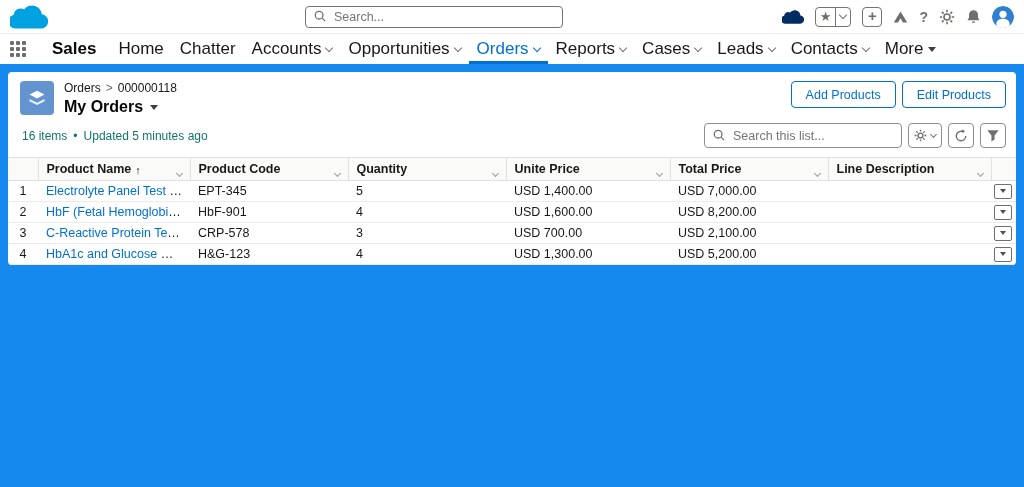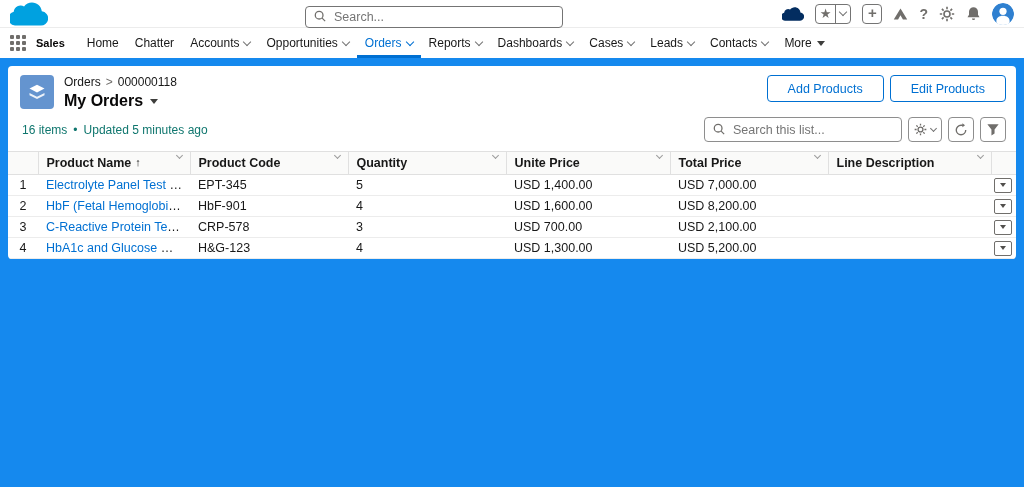--- a/index.html
+++ b/index.html
@@ -1,72 +1,72 @@
 <!DOCTYPE html>
 <html style="--brand-blue: #0070d2; --body-background: #1589ee; --entity-icon-color: #6494cf; --logo-blue: #00a1e0;"><head>
 <meta charset="utf-8">
 <style>
   * { box-sizing: border-box; }
   body { margin:0; font-family:"Liberation Sans", sans-serif; color:#181818; }
   .screen { width:1024px; height:487px; background:var(--body-background,#1589ee); display:flex; flex-direction:column; overflow:hidden; }
 
   
-  .global-header { height:28px; background:#fff; display:flex; align-items:center; padding:0 10px; position:relative; border-bottom:1px solid #ececec; flex:0 0 auto; }
+  .global-header { height:34px; background:#fff; display:flex; align-items:center; padding:0 10px; position:relative; border-bottom:1px solid #ececec; flex:0 0 auto; }
   .logo svg { display:block; }
   .gsearch { position:absolute; left:305px; top:6px; width:258px; height:22px; border:1px solid #747474; border-radius:4px; background:#fff; display:flex; align-items:center; padding:0 8px; }
   .gsearch input { border:0; outline:0; flex:1; margin-left:6px; font-size:12.5px; font-family:inherit; color:#181818; background:transparent; }
   .hdr-icons { margin-left:auto; display:flex; align-items:center; gap:11px; }
   .icon-plain { display:flex; align-items:center; justify-content:center; cursor:pointer; color:#706e6b; }
   .fav-group { display:flex; align-items:stretch; height:20px; border:1px solid #747474; border-radius:4px; overflow:hidden; background:#fff; }
   .fav-seg { display:flex; align-items:center; justify-content:center; padding:0 4px; cursor:pointer; }
   .fav-seg + .fav-seg { border-left:1px solid #747474; }
   .glyph { font-size:13px; line-height:1; color:#706e6b; }
   .plus-box { width:20px; height:20px; border:1px solid #747474; border-radius:4px; display:flex; align-items:center; justify-content:center; cursor:pointer; }
   .plus-box .glyph { font-size:15px; font-weight:700; margin-top:-2px; }
   .help-glyph { font-size:14px; font-weight:700; color:#706e6b; cursor:pointer; }
   .avatar { width:22px; height:22px; border-radius:50%; overflow:hidden; cursor:pointer; }
 
   
   .app-nav { height:30px; background:#fff; display:flex; align-items:stretch; padding-left:10px; flex:0 0 auto; white-space:nowrap; overflow:hidden; }
   .waffle { width:16px; height:16px; align-self:center; display:grid; grid-template-columns:repeat(3,4px); grid-template-rows:repeat(3,4px); gap:2px; cursor:pointer; }
   .waffle span { background:#706e6b; border-radius:1px; }
-  .app-name { font-size:11px; font-weight:700; color:#080707; margin:0 14px 0 10px; align-self:center; }
+  .app-name { font-size:17px; font-weight:700; color:#080707; margin:0 14px 0 26px; align-self:center; }
   .nav-items { display:flex; list-style:none; margin:0; padding:0; align-items:stretch; }
-  .nav-item { display:flex; align-items:center; gap:5px; padding:0 8px; font-size:12px; color:#181818; cursor:pointer; }
+  .nav-item { display:flex; align-items:center; gap:5px; padding:0 8px; font-size:17px; color:#181818; cursor:pointer; }
   .nav-item.active { color:var(--brand-blue,#0070d2); box-shadow:inset 0 -3px 0 var(--brand-blue,#0070d2); }
   .chev { display:inline-block; width:6px; height:6px; border-right:1.3px solid #747474; border-bottom:1.3px solid #747474; transform:rotate(45deg); margin-top:-3px; }
   .nav-item.active .chev { border-color:var(--brand-blue,#0070d2); }
   .tri { width:0; height:0; border-left:4px solid transparent; border-right:4px solid transparent; border-top:5px solid #3e3e3c; display:inline-block; }
 
   
   main { flex:1; padding:8px; }
   .card { background:#fff; border-radius:4px; overflow:hidden; }
   .page-head { display:flex; align-items:flex-start; padding:9px 10px 2px 12px; }
   .entity-icon { width:34px; height:34px; border-radius:4px; background:var(--entity-icon-color,#6494cf); display:flex; align-items:center; justify-content:center; margin-right:10px; flex:0 0 auto; }
   .titles { display:flex; flex-direction:column; gap:3px; }
   .crumb { font-size:12px; color:#181818; display:flex; gap:5px; align-items:center; }
   .crumb .sep { color:#706e6b; }
   .crumb a { color:#181818; text-decoration:none; cursor:pointer; }
   .title-row { display:flex; align-items:center; gap:7px; cursor:pointer; }
   .title { font-size:16px; font-weight:700; color:#080707; }
   .head-btns { margin-left:auto; display:flex; gap:6px; }
-  .btn-outline { background:#fff; color:var(--brand-blue,#0070d2); border:1px solid var(--brand-blue,#0070d2); border-radius:4px; height:27px; padding:0 20px; font-size:12.5px; font-family:inherit; display:flex; align-items:center; cursor:pointer; }
+  .btn-outline { background:#fff; color:var(--brand-blue,#0070d2); border:1px solid var(--brand-blue,#0070d2); border-radius:4px; height:27px; padding:0 14px; font-size:12.5px; font-family:inherit; display:flex; align-items:center; cursor:pointer; }
 
   .list-controls { display:flex; align-items:center; padding:5px 10px 9px 14px; }
   .meta { font-size:12px; color:#0f766e; display:flex; gap:6px; align-items:center; }
   .lc-right { margin-left:auto; display:flex; gap:6px; align-items:flex-end; }
   .list-search { width:198px; height:25px; border:1px solid #8e8e8e; border-radius:4px; background:#fff; display:flex; align-items:center; padding:0 8px; }
   .list-search input { border:0; outline:0; flex:1; margin-left:6px; font-size:12.5px; font-family:inherit; background:transparent; }
   .ctl-btn { height:25px; min-width:26px; border:1px solid #8e8e8e; border-radius:4px; background:#fff; display:flex; align-items:center; justify-content:center; gap:4px; padding:0 5px; cursor:pointer; }
 
   
   table { width:100%; border-collapse:collapse; table-layout:fixed; font-size:12.5px; }
   thead th { background:#fafaf9; border-top:1px solid #e0e0e0; border-bottom:1px solid #e0e0e0; font-weight:700; color:#181818; text-align:left; padding:0 8px; height:23px; }
   thead th + th { border-left:1px solid #e0e0e0; }
-  .hcell { display:flex; align-items:flex-start; gap:4px; }
+  .hcell { display:flex; align-items:flex-end; gap:4px; }
   .hcell .spacer { flex:1; }
   .hchev { border-color:#9b9b9b; width:5px; height:5px; }
   .sort { font-size:11px; color:#181818; }
   tbody td { height:21px; padding:0 8px; border-bottom:1px solid #ececec; color:#181818; white-space:nowrap; overflow:hidden; text-overflow:ellipsis; }
   td.num { text-align:center; padding:0 4px; }
   a.cell-link { color:var(--brand-blue,#0070d2); text-decoration:none; cursor:pointer; }
   td.act { padding:0 3px; }
   .row-action { width:18px; height:15px; border:1px solid #706e6b; border-radius:2px; background:#fff; display:flex; align-items:center; justify-content:center; cursor:pointer; padding:0; }
   .tri-sm { width:0; height:0; border-left:3.5px solid transparent; border-right:3.5px solid transparent; border-top:4.5px solid #514f4d; display:inline-block; }
 </style>
@@ -173,24 +173,20 @@
       <li class="nav-item">
           <span>Opportunities</span>
           <span class="chev"></span>
         </li>
       <li class="nav-item active">
           <span>Orders</span>
           <span class="chev"></span>
         </li>
       <li class="nav-item">
           <span>Reports</span>
-          <span class="chev"></span>
-        </li>
-      <li class="nav-item">
-          <span>Dashboards</span>
           <span class="chev"></span>
         </li>
       <li class="nav-item">
           <span>Cases</span>
           <span class="chev"></span>
         </li>
       <li class="nav-item">
           <span>Leads</span>
           <span class="chev"></span>
         </li>

